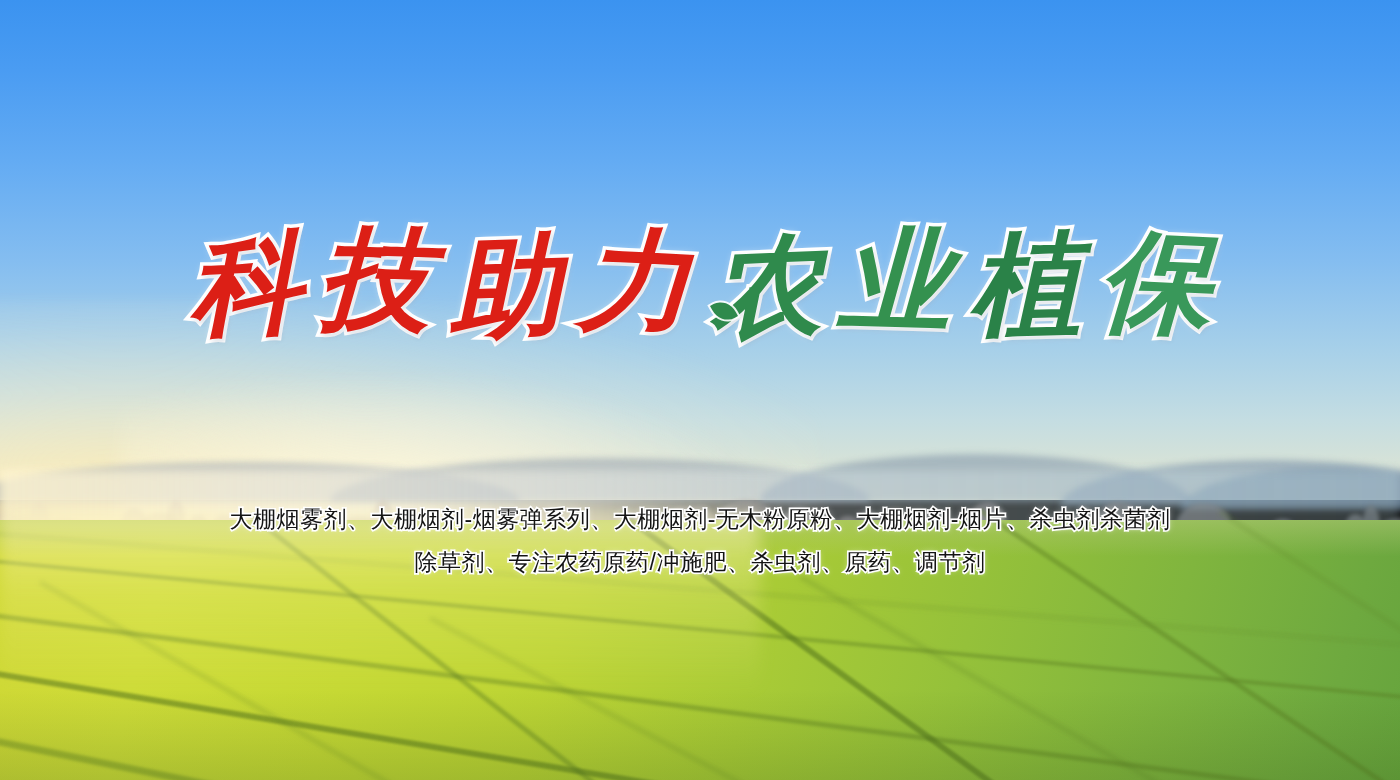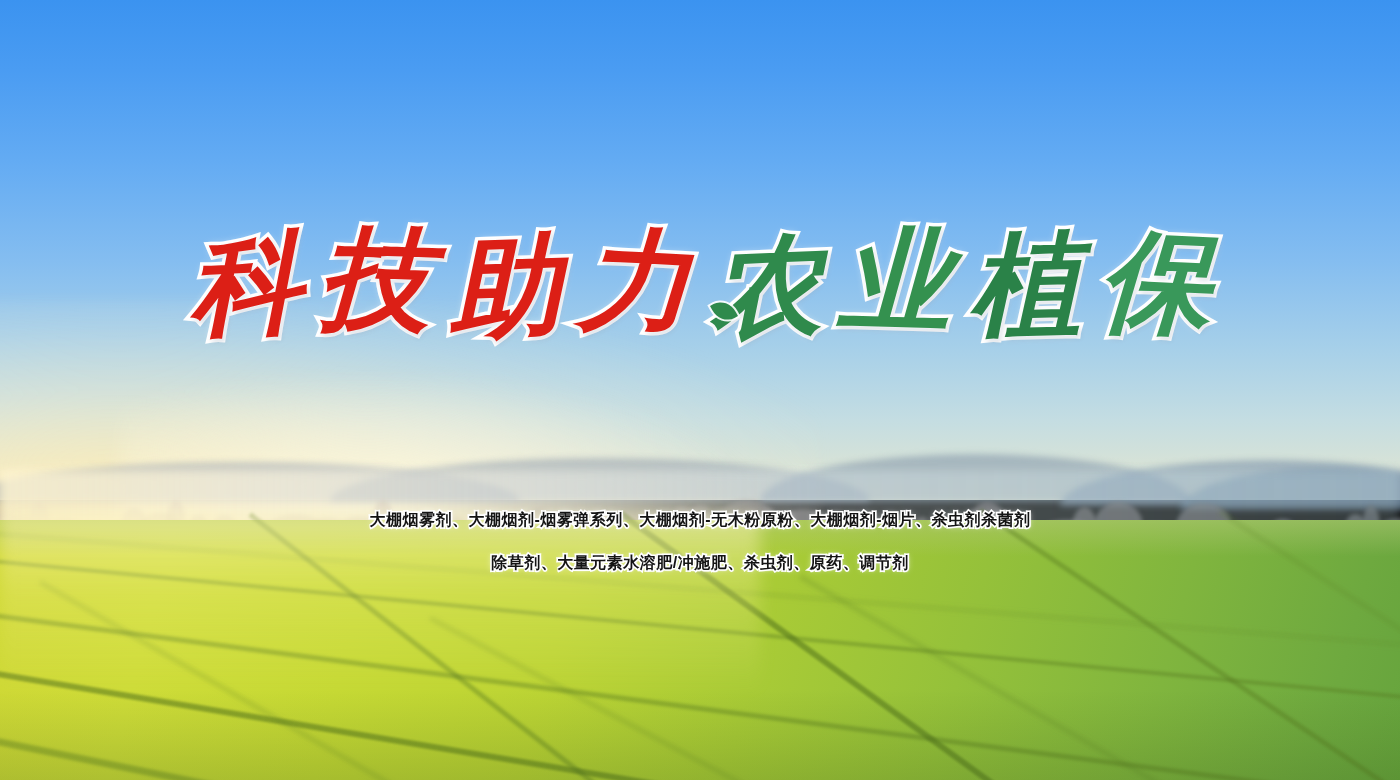--- a/index.html
+++ b/index.html
@@ -201,22 +201,22 @@
 
   
   .products{
     position:absolute; left:0; top:498px;
     width:1400px;
     text-align:center;
     pointer-events:none;
   }
   .prod-line{
     color:#141414;
-    font-size:16px;
-    font-weight:700;
+    font-size:23px;
+    font-weight:400;
     line-height:43px;
     letter-spacing:.5px;
     white-space:nowrap;
     -webkit-text-stroke:3.2px #ffffff;
     paint-order:stroke fill;
     text-shadow:
        0 0 2px rgba(255,255,255,.98),
        0 0 6px rgba(255,255,255,.85),
        1px 1px 2px rgba(255,255,255,.9);
   }
@@ -316,16 +316,16 @@
       <span class="hl-char hl-green " style="transform: rotate(-2.5deg) translateY(2px);">农</span>
       <span class="hl-char hl-green g2" style="transform: rotate(1.5deg) translateY(-4px);">业</span>
       <span class="hl-char hl-green g3" style="transform: rotate(-1.5deg) translateY(1px);">植</span>
       <span class="hl-char hl-green g4" style="transform: rotate(2.5deg) translateY(-2px);">保</span>
     </div>
   <div class="leaf-mark"></div>
 
 
   <div class="products">
     <div class="prod-line">大棚烟雾剂、大棚烟剂-烟雾弹系列、大棚烟剂-无木粉原粉、大棚烟剂-烟片、杀虫剂杀菌剂</div>
-    <div class="prod-line">除草剂、大量元素水溶肥/冲施肥、杀虫剂、原药、调节剂</div>
+    <div class="prod-line">除草剂、专注农药原药/冲施肥、杀虫剂、原药、调节剂</div>
   </div>
 
 </div>
 
 </body></html>

